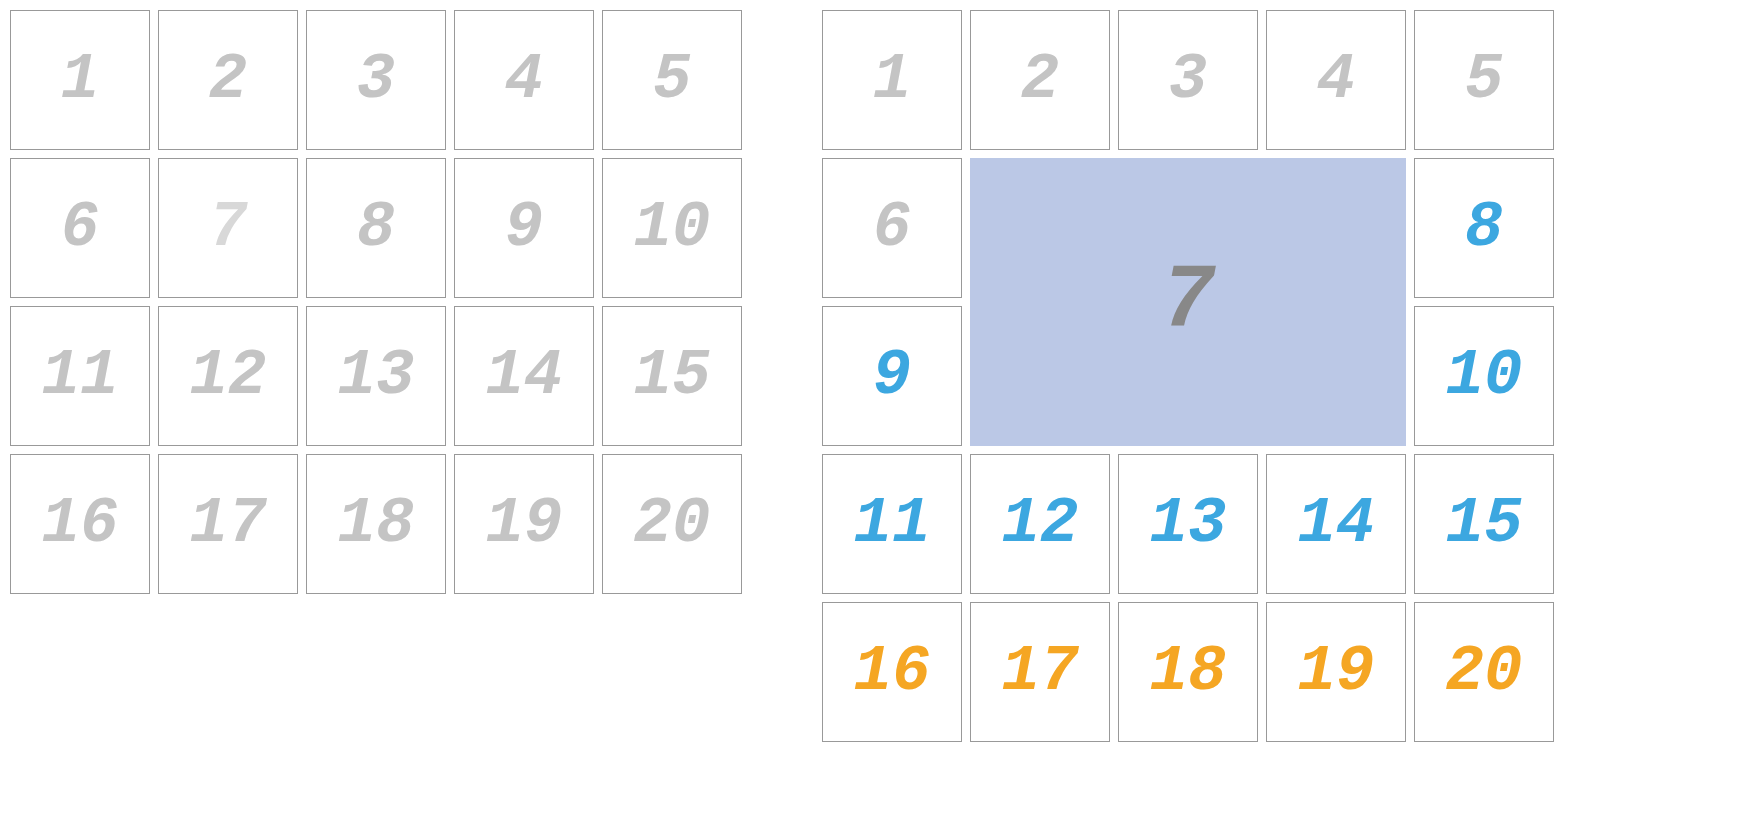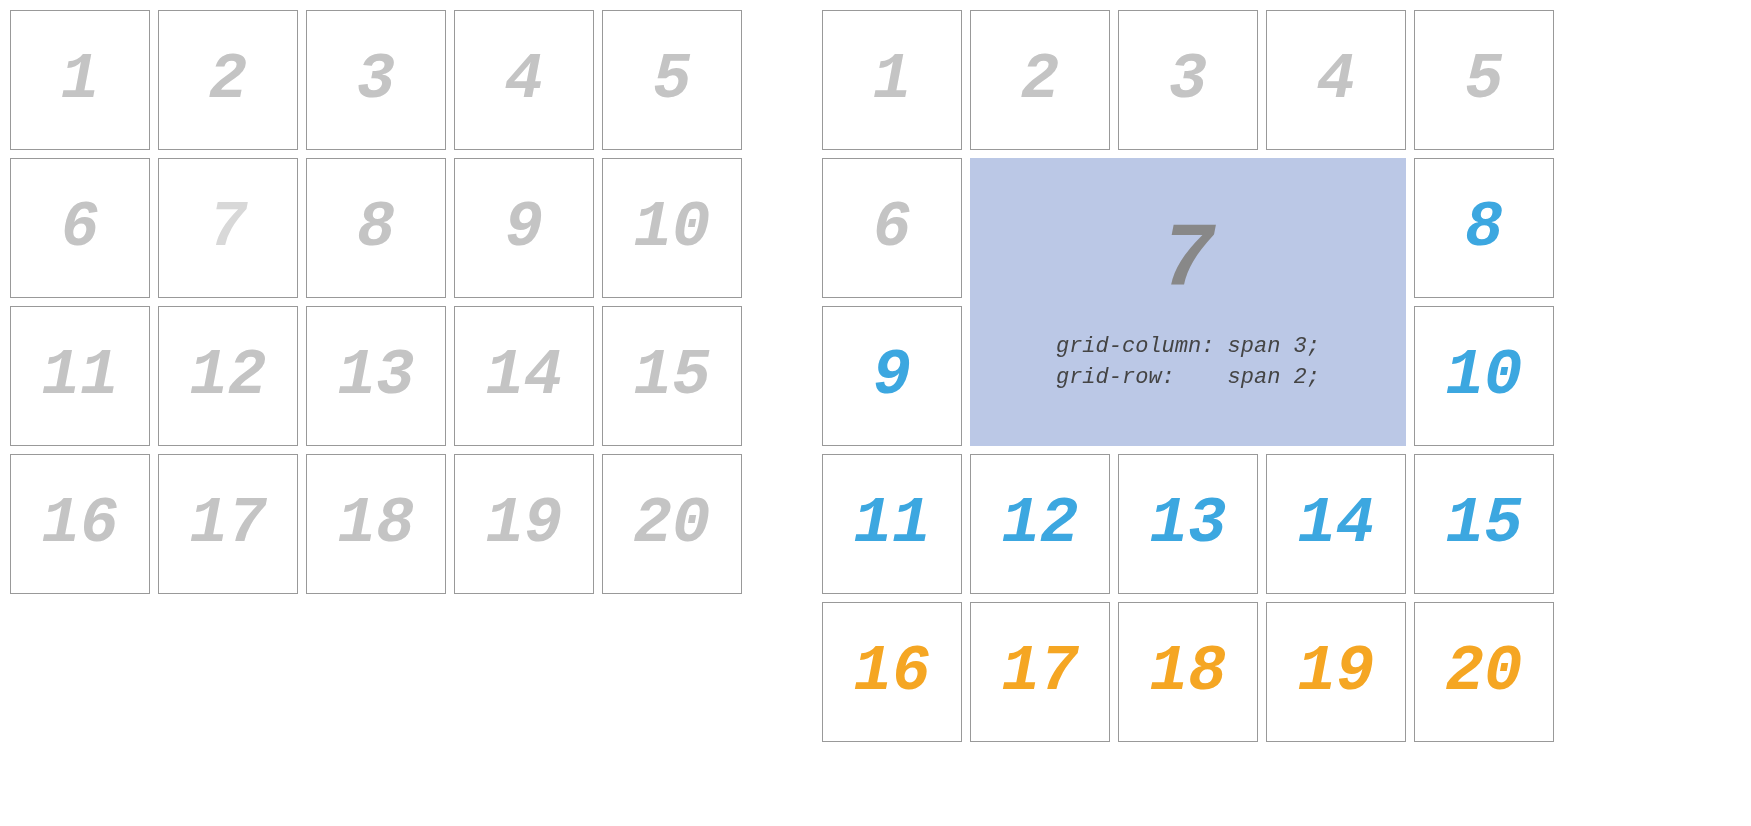--- a/index.html
+++ b/index.html
@@ -108,22 +108,20 @@
   <div class="grid-example right-grid">
     <div class="cell grey">1</div>
     <div class="cell grey">2</div>
     <div class="cell grey">3</div>
     <div class="cell grey">4</div>
     <div class="cell grey">5</div>
     <div class="cell grey">6</div>
 
     <div class="cell spanning-cell">
       <div class="big-num">7</div>
-      <div class="code-block"><span>grid-column: span 3;</span>
-<span>grid-row:    span 2;</span></div>
     </div>
 
     <div class="cell blue">8</div>
     <div class="cell blue">9</div>
     <div class="cell blue">10</div>
     <div class="cell blue">11</div>
     <div class="cell blue">12</div>
     <div class="cell blue">13</div>
     <div class="cell blue">14</div>
     <div class="cell blue">15</div>

